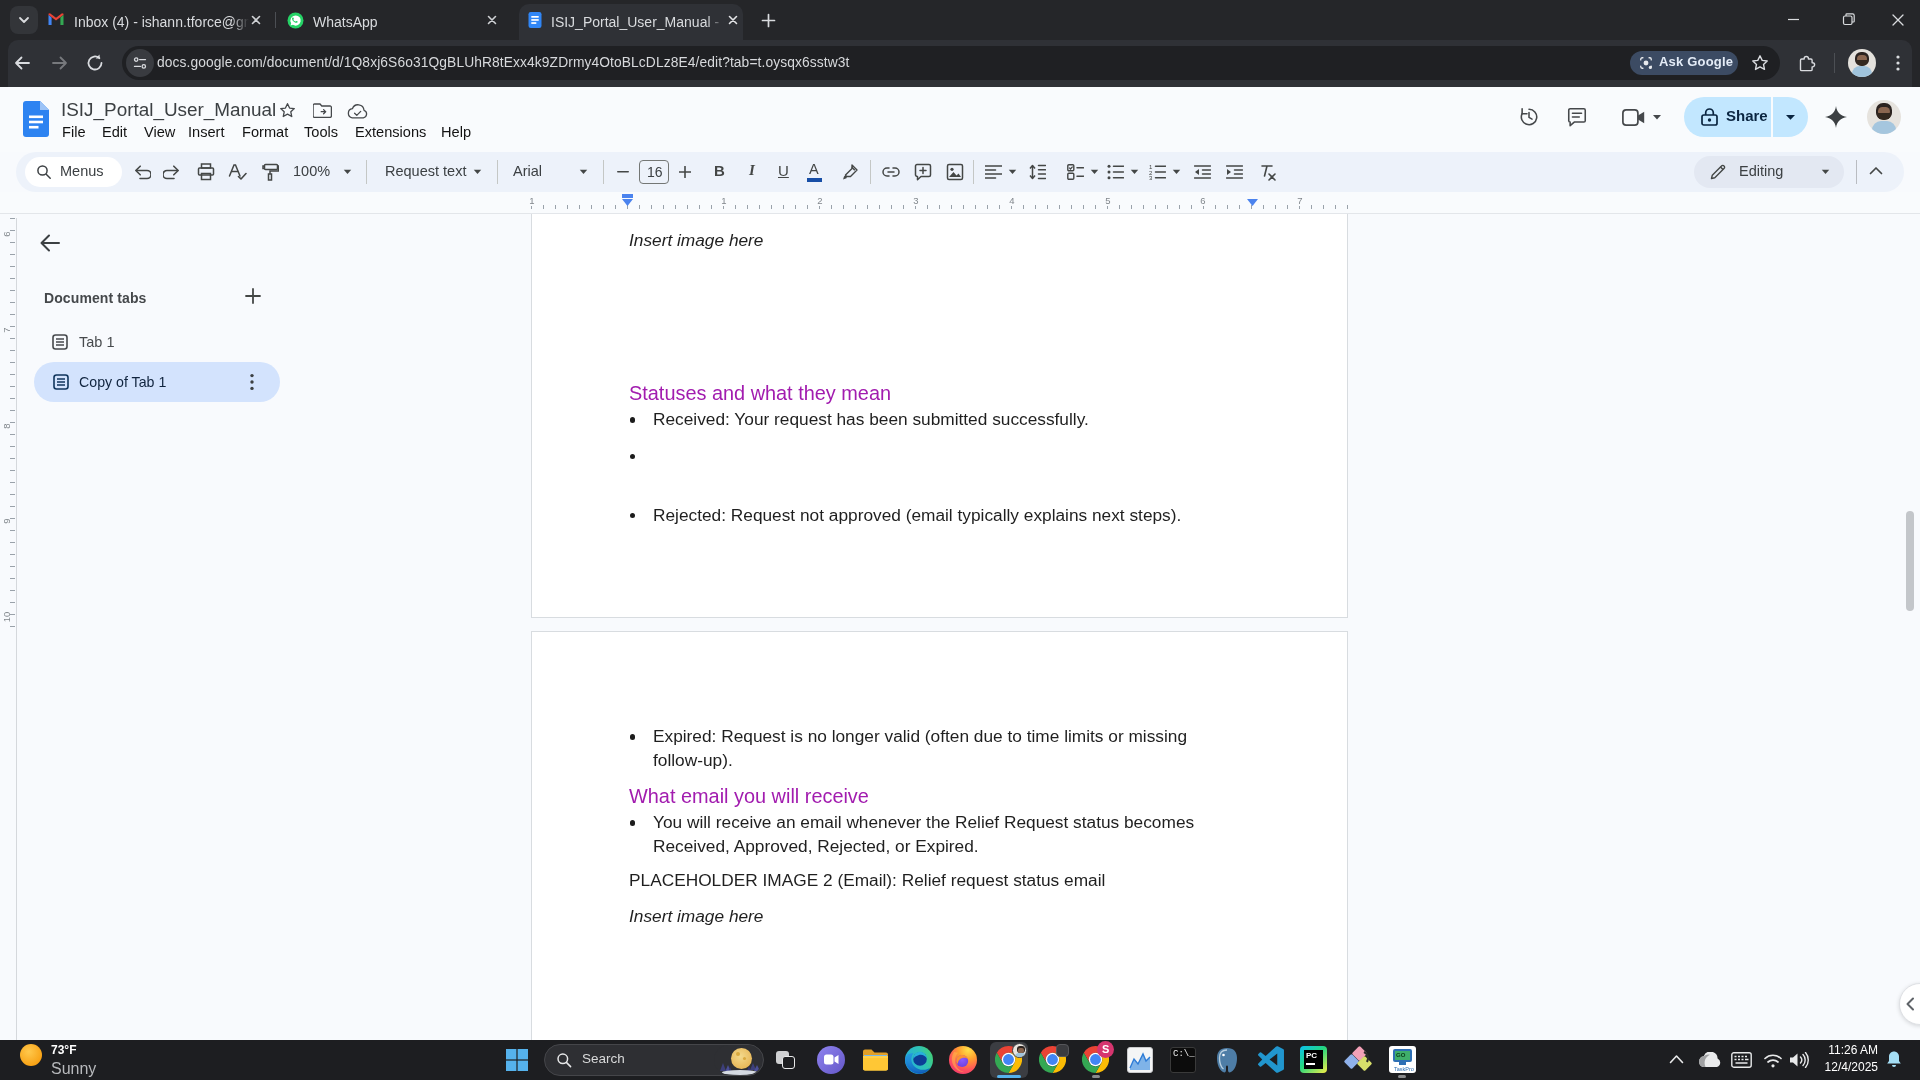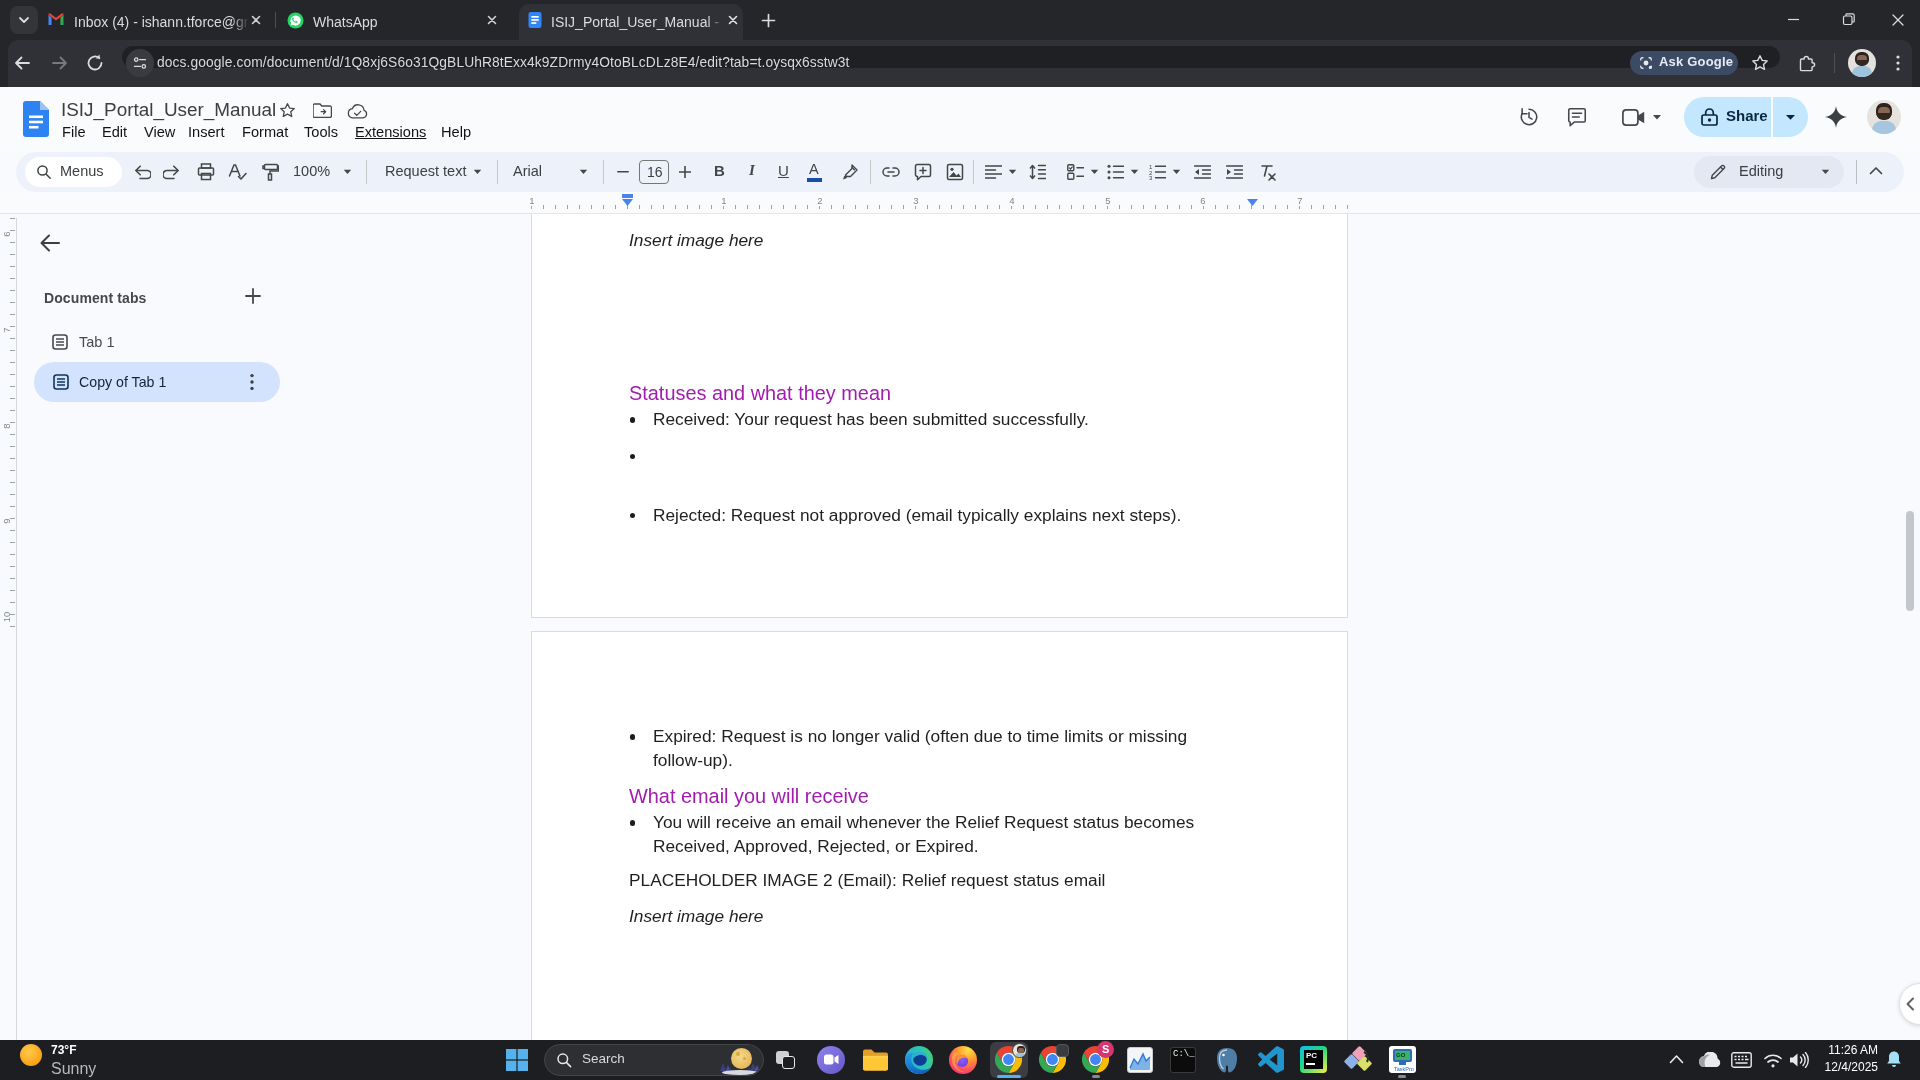--- a/index.html
+++ b/index.html
@@ -8,21 +8,21 @@
 .abs { position:absolute; }
 
 
 #tabstrip { position:absolute; left:0; top:0; width:1920px; height:40px; background:#252629; }
 .tabtxt { color:#d9dbde; font-size:14px; }
 #activetab { position:absolute; left:519px; top:4px; width:224px; height:36px; background:#2f3136; border-radius:10px 10px 0 0; }
 .tabsep { position:absolute; top:12px; width:1px; height:16px; background:#4c4f54; }
 
 
 #chrometb { position:absolute; left:0; top:40px; width:1920px; height:47px; background:#252629; }
-#urlpill { position:absolute; left:122px; top:6px; width:1658px; height:22px; background:#1f2023; border-radius:17px; }
+#urlpill { position:absolute; left:122px; top:6px; width:1658px; height:34px; background:#1f2023; border-radius:17px; }
 
 
 #docshead { position:absolute; left:0; top:87px; width:1920px; height:65px; background:#f9fbfd; }
 #docstb { position:absolute; left:16px; top:152px; width:1888px; height:40px; background:#edf2fa; border-radius:20px; }
 .sep { position:absolute; top:8px; width:1px; height:24px; background:#c4c7c5; }
 
 
 #ruler { position:absolute; left:0; top:192px; width:1920px; height:22px; background:#f9fbfd; }
 
 .rnum { position:absolute; top:3px; width:12px; text-align:center; font-size:9.5px; color:#80868b; background:#f9fbfd; }
@@ -175,21 +175,21 @@
       <path d="M5.2 13.8 A4.6 4.6 0 0 1 5.4 4.7 A6 6 0 0 1 17 6.3 A3.9 3.9 0 0 1 16.4 13.8 Z" stroke="#45484b" stroke-width="1.3" fill="none" stroke-linejoin="round"></path>
       <path d="M7.6 9.3 L9.8 11.4 L13.7 7.4" stroke="#45484b" stroke-width="1.3" fill="none" stroke-linecap="round" stroke-linejoin="round"></path>
     </svg>
 
   <div class="abs" style="top:37px;left:62px;font-size:14.6px;color:#131313;">File</div>
   <div class="abs" style="top:37px;left:102px;font-size:14.6px;color:#131313;">Edit</div>
   <div class="abs" style="top:37px;left:144px;font-size:14.6px;color:#131313;">View</div>
   <div class="abs" style="top:37px;left:188px;font-size:14.6px;color:#131313;">Insert</div>
   <div class="abs" style="top:37px;left:242px;font-size:14.6px;color:#131313;">Format</div>
   <div class="abs" style="top:37px;left:304px;font-size:14.6px;color:#131313;">Tools</div>
-  <div class="abs" style="top:37px;left:355px;font-size:14.6px;color:#131313;text-decoration:underline;">Extensions</div>
+  <div class="abs" style="top:37px;left:355px;font-size:14.6px;color:#131313;">Extensions</div>
   <div class="abs" style="top:37px;left:441px;font-size:14.6px;color:#131313;">Help</div>
 
   <svg class="abs" style="left:1518px;top:19px;" width="22" height="22" viewBox="0 0 24 24">
       <path d="M12 3.6 A8.4 8.4 0 1 1 4.5 8.3" stroke="#45484b" stroke-width="1.7" fill="none" stroke-linecap="round"></path>
       <path d="M4.5 3.1 L4.5 8.4 L9.8 8.4" stroke="#45484b" stroke-width="1.7" fill="none" stroke-linecap="round" stroke-linejoin="round"></path>
       <path d="M12 7.2 L12 12.4 L15.3 14.3" stroke="#45484b" stroke-width="1.7" fill="none" stroke-linecap="round"></path>
     </svg>
   <svg class="abs" style="left:1566px;top:19px;" width="22" height="22" viewBox="0 0 24 24">
       <path d="M3 4.5 A1.5 1.5 0 0 1 4.5 3 L19.5 3 A1.5 1.5 0 0 1 21 4.5 L21 16 A1.5 1.5 0 0 1 19.5 17.5 L9 17.5 L4.5 21.4 L4.5 17.5 L4.5 17.5 A1.5 1.5 0 0 1 3 16 Z" stroke="#45484b" stroke-width="1.7" fill="none" stroke-linejoin="round"></path>
       <path d="M7 8 L17 8 M7 12 L14.5 12" stroke="#45484b" stroke-width="1.6" stroke-linecap="round"></path>

